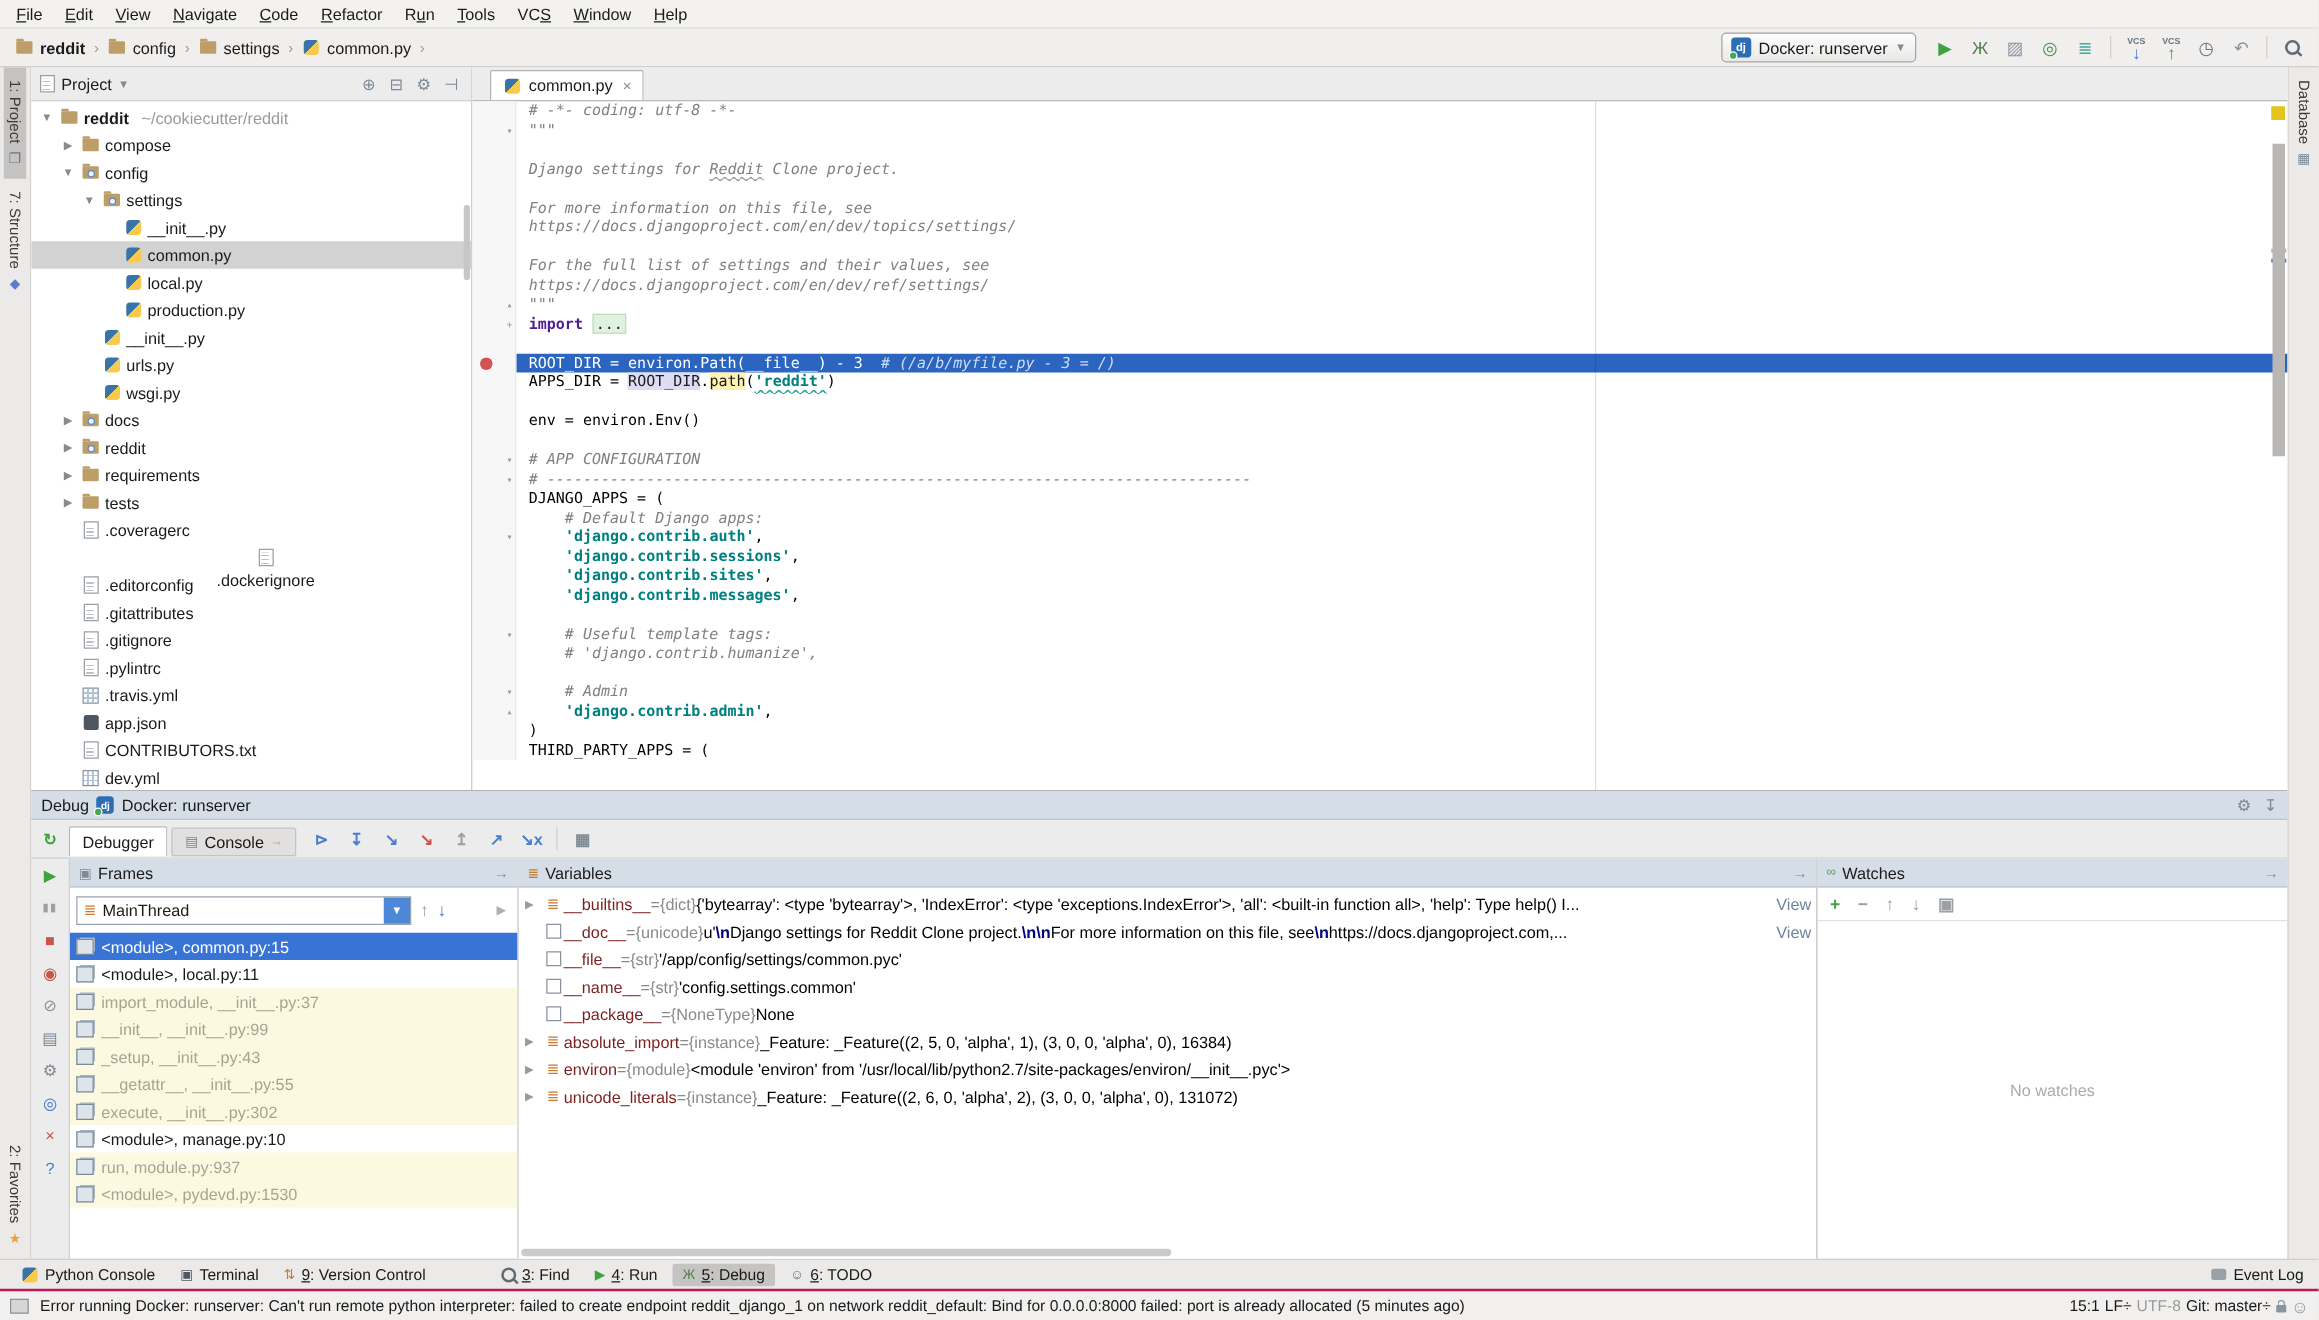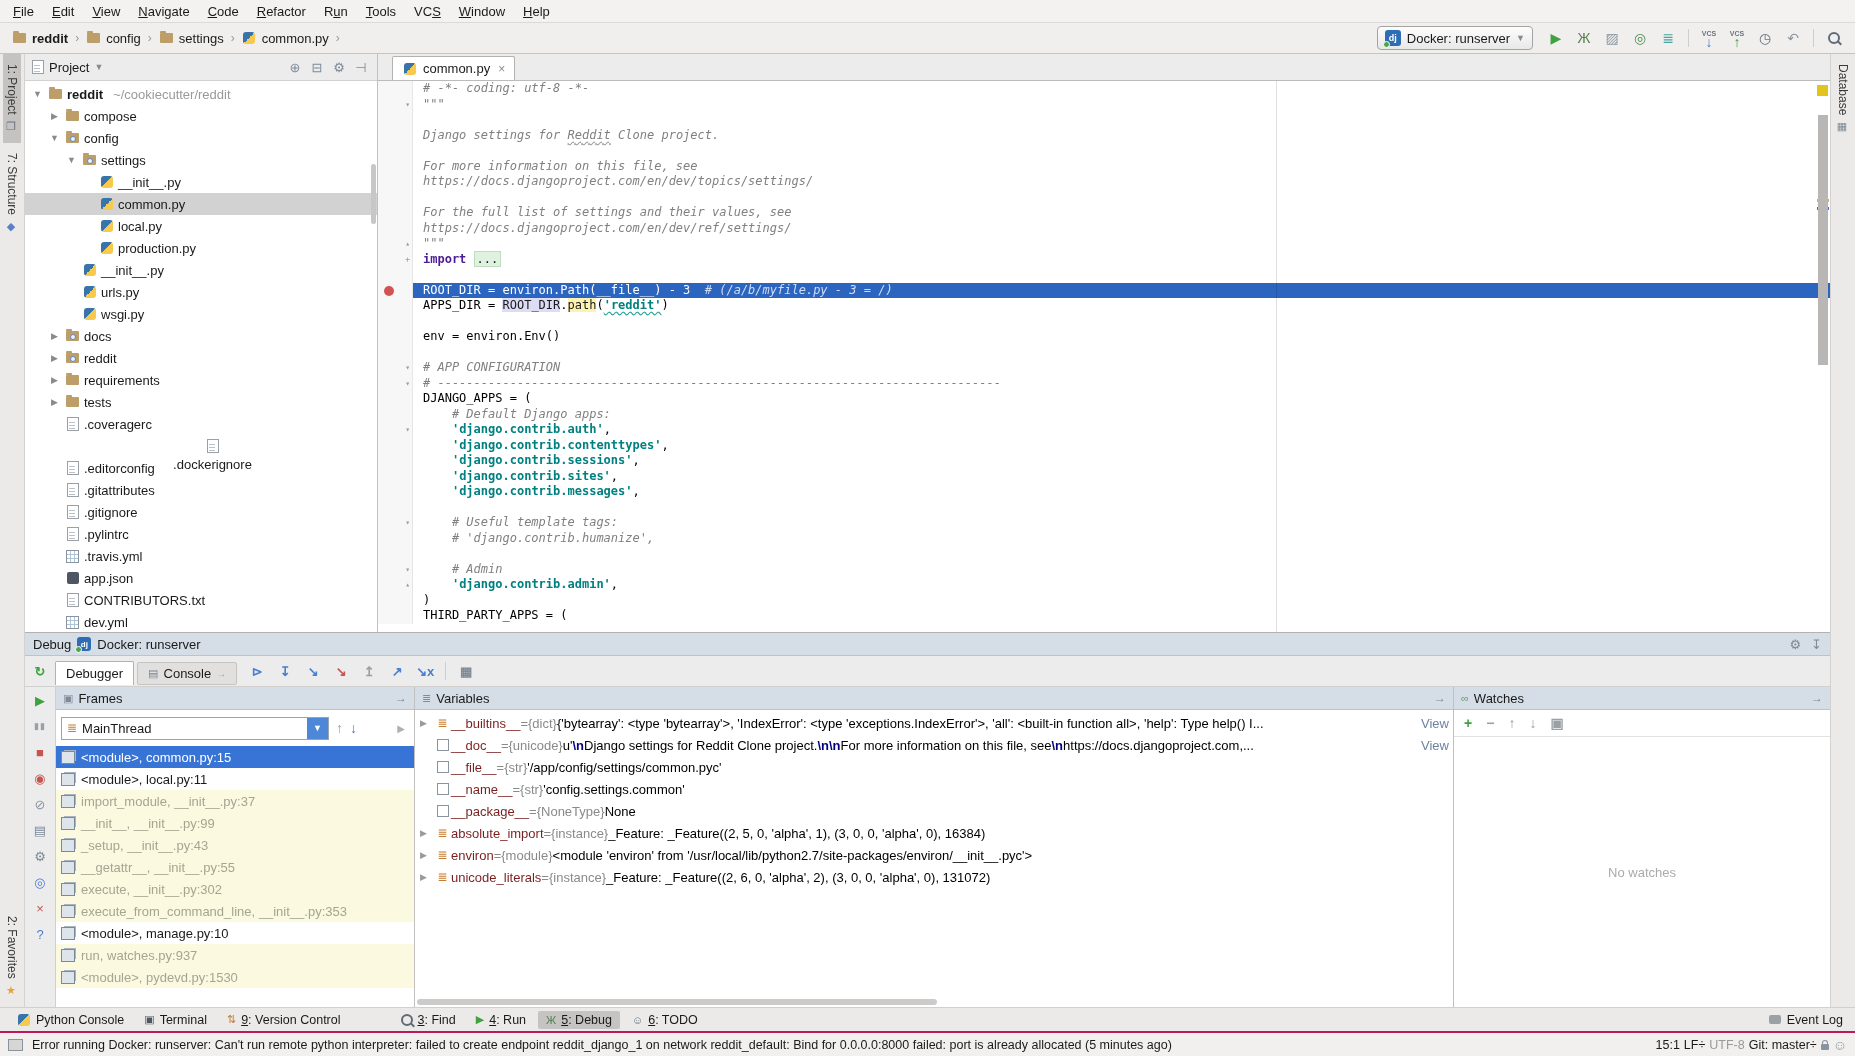--- a/index.html
+++ b/index.html
@@ -493,21 +493,20 @@
             <div class="cl exec"><span class="g bp"></span><span class="t"><span class="hl">ROOT_DIR = environ.Path(__file__) - 3  </span><span class="ch"># (/a/b/myfile.py - 3 = /)</span></span></div>
             <div class="cl"><span class="g"></span><span class="t"><span class="pl">APPS_DIR = </span><span class="pv">ROOT_DIR</span><span class="pl">.</span><span class="pc">path</span><span class="pl">(</span><span class="sw">'reddit'</span><span class="pl">)</span></span></div>
             <div class="cl"><span class="g"></span><span class="t"></span></div>
             <div class="cl"><span class="g"></span><span class="t"><span class="pl">env = environ.Env()</span></span></div>
             <div class="cl"><span class="g"></span><span class="t"></span></div>
             <div class="cl"><span class="g"><span class="fold">▾</span></span><span class="t"><span class="cm"># APP CONFIGURATION</span></span></div>
             <div class="cl"><span class="g"><span class="fold">▾</span></span><span class="t"><span class="cm"># ------------------------------------------------------------------------------</span></span></div>
             <div class="cl"><span class="g"></span><span class="t"><span class="pl">DJANGO_APPS = (</span></span></div>
             <div class="cl"><span class="g"></span><span class="t"><span class="cm">    # Default Django apps:</span></span></div>
             <div class="cl"><span class="g"><span class="fold">▾</span></span><span class="t"><span class="pl">    </span><span class="st">'django.contrib.auth'</span><span class="pl">,</span></span></div>
-            <div class="cl"><span class="g"></span><span class="t"><span class="pl">    </span><span class="st">'django.contrib.contenttypes'</span><span class="pl">,</span></span></div>
             <div class="cl"><span class="g"></span><span class="t"><span class="pl">    </span><span class="st">'django.contrib.sessions'</span><span class="pl">,</span></span></div>
             <div class="cl"><span class="g"></span><span class="t"><span class="pl">    </span><span class="st">'django.contrib.sites'</span><span class="pl">,</span></span></div>
             <div class="cl"><span class="g"></span><span class="t"><span class="pl">    </span><span class="st">'django.contrib.messages'</span><span class="pl">,</span></span></div>
             <div class="cl"><span class="g"></span><span class="t"></span></div>
             <div class="cl"><span class="g"><span class="fold">▾</span></span><span class="t"><span class="cm">    # Useful template tags:</span></span></div>
             <div class="cl"><span class="g"></span><span class="t"><span class="cm">    # 'django.contrib.humanize',</span></span></div>
             <div class="cl"><span class="g"></span><span class="t"></span></div>
             <div class="cl"><span class="g"><span class="fold">▾</span></span><span class="t"><span class="cm">    # Admin</span></span></div>
             <div class="cl"><span class="g"><span class="fold">▴</span></span><span class="t"><span class="pl">    </span><span class="st">'django.contrib.admin'</span><span class="pl">,</span></span></div>
             <div class="cl"><span class="g"></span><span class="t"><span class="pl">)</span></span></div>
@@ -609,31 +608,27 @@
                 <span>_setup, __init__.py:43</span>
               </div>
               <div class="frame stale">
                 <span class="fic"></span>
                 <span>__getattr__, __init__.py:55</span>
               </div>
               <div class="frame stale">
                 <span class="fic"></span>
                 <span>execute, __init__.py:302</span>
               </div>
+              <div class="frame">
+                <span class="fic"></span>
+                <span>&lt;module&gt;, manage.py:10</span>
+              </div>
               <div class="frame stale">
                 <span class="fic"></span>
-                <span>execute_from_command_line, __init__.py:353</span>
-              </div>
-              <div class="frame">
-                <span class="fic"></span>
-                <span>&lt;module&gt;, manage.py:10</span>
-              </div>
-              <div class="frame stale">
-                <span class="fic"></span>
-                <span>run, watches.py:937</span>
+                <span>run, module.py:937</span>
               </div>
               <div class="frame stale">
                 <span class="fic"></span>
                 <span>&lt;module&gt;, pydevd.py:1530</span>
               </div>
             </div>
         </div>
 
         <div class="vars">
           <div class="subhead">

